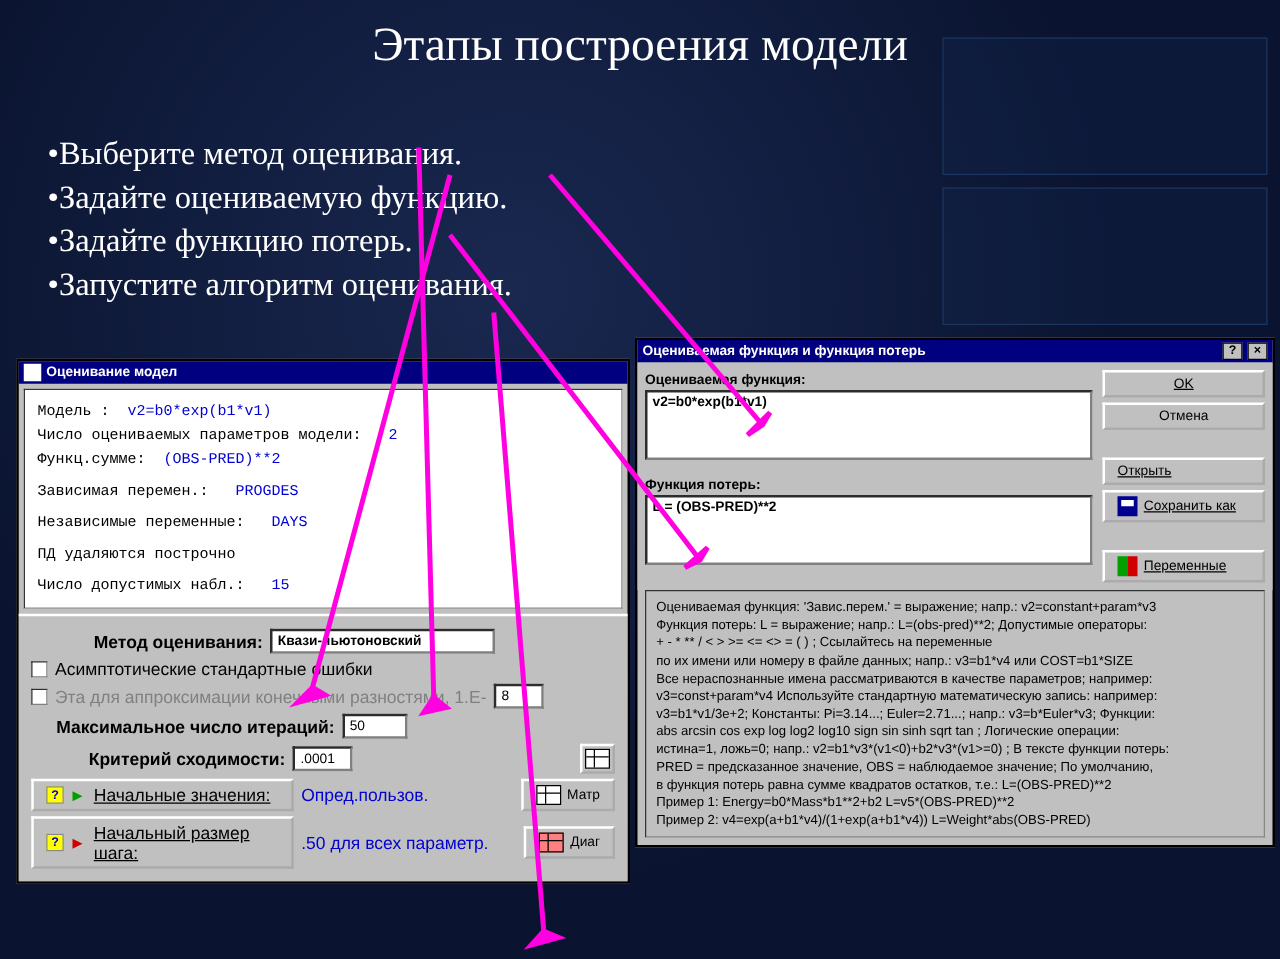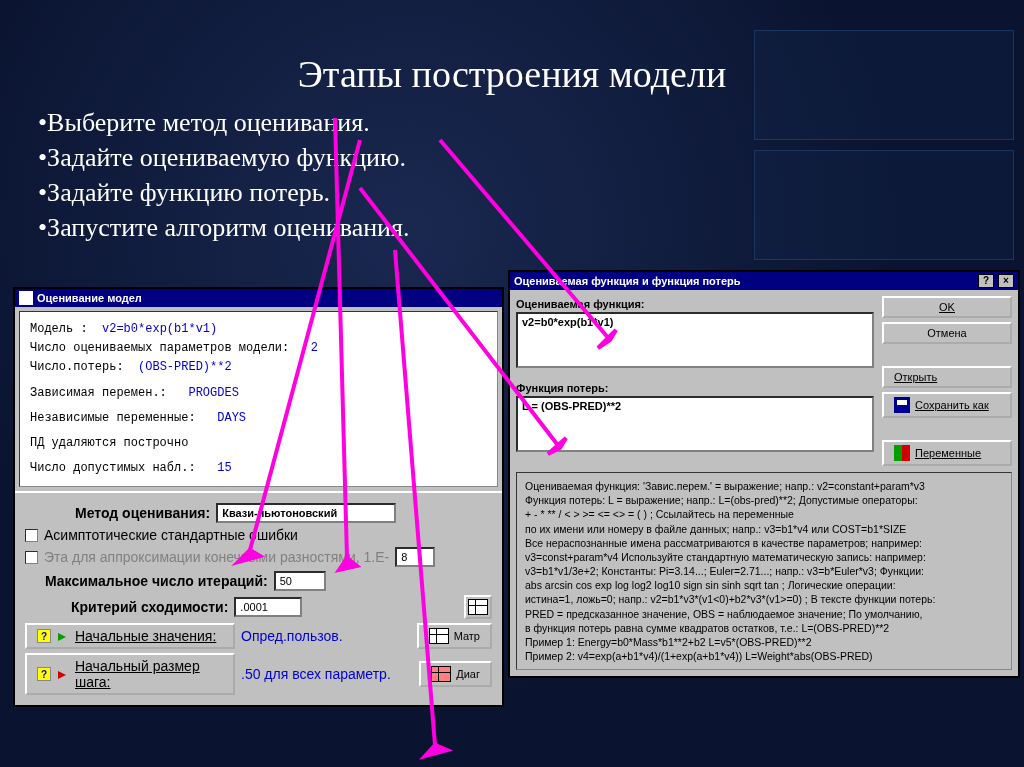--- a/index.html
+++ b/index.html
@@ -11,21 +11,21 @@
     color: #000;
   }
   .bg-overlay {
     position: absolute; inset: 0;
     background: radial-gradient(circle at 40% 30%, #1a2850 0%, #0a1430 60%);
     z-index: 0;
   }
   .bg-panel { position:absolute; border:1px solid #1a3560; background:rgba(20,40,80,0.3); }
   .slide-title {
     position: absolute; top: 14px; left: 0; right: 0;
-    text-align: center; color: #fff; font-size: 38px; z-index: 10; margin-top: 38px;
+    text-align: center; color: #fff; font-size: 38px; z-index: 10;
   }
   .bullets {
     position: absolute; top: 105px; left: 38px; z-index: 10;
     color: #fff; font-size: 26px; line-height: 1.35;
   }
   .bullets span { display:block; }
   .arrow { position: absolute; z-index: 20; }
   .arrow line, .arrow polygon { stroke: #ff00e0; stroke-width: 4; fill: #ff00e0; }
 
   
@@ -122,21 +122,21 @@
 
 <div class="win" style="left:13px; top:287px; width:491px;">
   <div class="titlebar">
     <span class="tb-icon"></span>
     <span>Оценивание модел</span>
     <span class="spacer"></span>
   </div>
   <div class="content">
     <div><span>Модель :</span>&nbsp;&nbsp;<span class="blue">v2=b0*exp(b1*v1)</span></div>
     <div><span>Число оцениваемых параметров модели:</span>&nbsp;&nbsp;&nbsp;<span class="blue">2</span></div>
-    <div><span>Число.потерь:</span>&nbsp;&nbsp;<span class="blue">(OBS-PRED)**2</span></div>
+    <div><span>Функц.сумме:</span>&nbsp;&nbsp;<span class="blue">(OBS-PRED)**2</span></div>
     <div style="height:6px"></div>
     <div><span>Зависимая перемен.:</span>&nbsp;&nbsp;&nbsp;<span class="blue">PROGDES</span></div>
     <div style="height:6px"></div>
     <div><span>Независимые переменные:</span>&nbsp;&nbsp;&nbsp;<span class="blue">DAYS</span></div>
     <div style="height:6px"></div>
     <div>ПД удаляются построчно</div>
     <div style="height:6px"></div>
     <div><span>Число допустимых набл.:</span>&nbsp;&nbsp;&nbsp;<span class="blue">15</span></div>
   </div>
   <div class="panel">
@@ -152,21 +152,21 @@
       <span class="checkbox"></span>
       <span class="lbl disabled">Эта для аппроксимации конечными разностями, 1.E-</span>
       <div class="field-sunken" style="width:40px">8</div>
     </div>
     <div class="row">
       <span class="lbl lbl-bold" style="margin-left:20px">Максимальное число итераций:</span>
       <div class="field-sunken" style="width:52px">50</div>
     </div>
     <div class="row">
       <span class="lbl lbl-bold" style="margin-left:46px">Критерий сходимости:</span>
-      <div class="field-sunken" style="width:68px">.0001</div>
+      <div class="field-sunken" style="width:48px">.0001</div>
       <span style="flex:1"></span>
       <div class="btn" style="padding:2px">
           <span class="mini-grid"></span>
         </div>
     </div>
     <div class="row">
       <div class="btn" style="width:210px">
         <span class="q-icon">?</span>
         <span class="arrow-icon"></span>
         <span class="lbl" style="text-decoration:underline">Начальные значения:</span>

